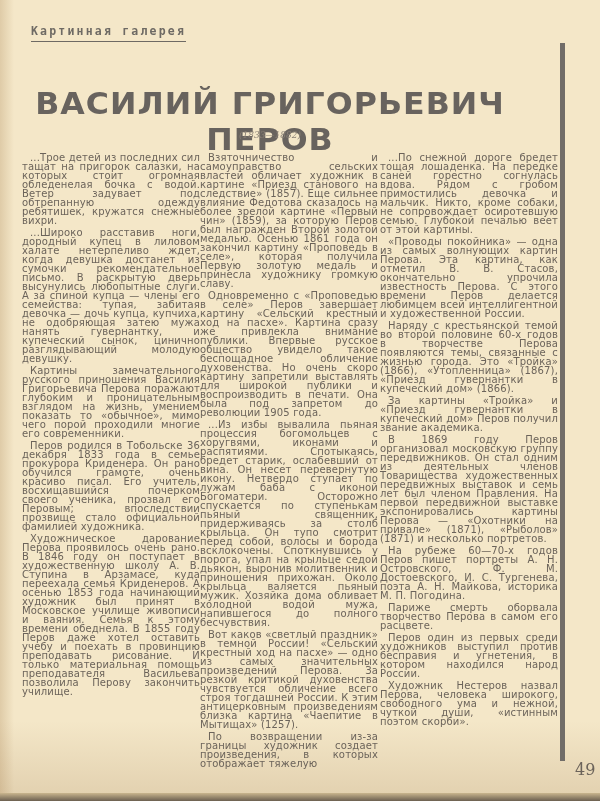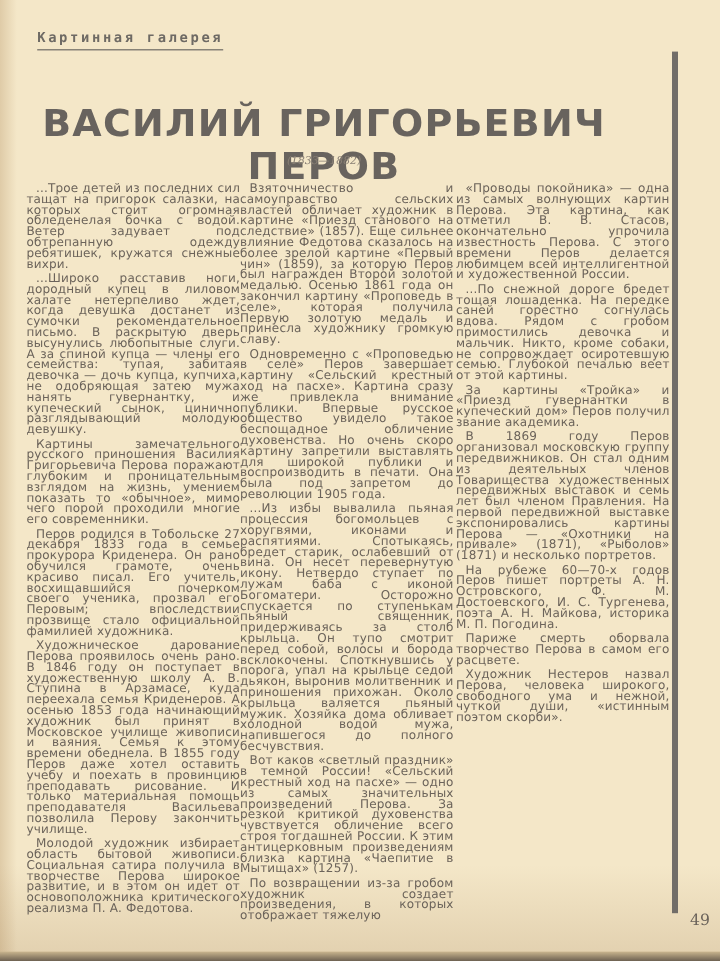--- a/index.html
+++ b/index.html
@@ -53,56 +53,57 @@
     font-size:10px; line-height:9px;
     text-align:justify; color:#6b635a;
     letter-spacing:0.15px;
   }
   .col p { margin:0 0 3px 0; text-indent:8px; }
   .col1 { left:22px; }
   .col2 { left:200px; }
   .col3 { left:380px; }
   .page-number {
     position:absolute; left:575px; top:760px;
-    font-family:"DejaVu Serif", serif; font-size:13px; color:#6b635a;text-align:center;
+    font-family:"DejaVu Serif", serif; font-size:16px; color:#6b635a;text-align:center;
   }
 </style>
 </head>
 <body>
 
 <div class="page-shade"></div>
 
 <div class="section-label">Картинная галерея</div>
 <div class="title">ВАСИЛИЙ ГРИГОРЬЕВИЧ ПЕРОВ</div>
 <div class="dates">(1833—1882)</div>
 
 <div class="vbar"></div>
 
 <div class="col col1">
   <p>...Трое детей из последних сил тащат на пригорок салазки, на которых стоит огромная обледенелая бочка с водой. Ветер задувает под обтрепанную одежду ребятишек, кружатся снежные вихри.</p>
   <p>...Широко расставив ноги, дородный купец в лиловом халате нетерпеливо ждет, когда девушка достанет из сумочки рекомендательное письмо. В раскрытую дверь высунулись любопытные слуги. А за спиной купца — члены его семейства: тупая, забитая девочка — дочь купца, купчиха, не одобряющая затею мужа нанять гувернантку, и купеческий сынок, цинично разглядывающий молодую девушку.</p>
   <p>Картины замечательного русского приношения Василия Григорьевича Перова поражают глубоким и проницательным взглядом на жизнь, умением показать то «обычное», мимо чего порой проходили многие его современники.</p>
-  <p>Перов родился в Тобольске 27 декабря 1833 года в семье прокурора Криденера. Он рано обучился грамоте, очень красиво писал. Его учитель, восхищавшийся почерком своего ученика, прозвал его Перовым; впоследствии прозвище стало официальной фамилией художника.</p>
+  <p>Перов родился в Тобольске 36 декабря 1833 года в семье прокурора Криденера. Он рано обучился грамоте, очень красиво писал. Его учитель, восхищавшийся почерком своего ученика, прозвал его Перовым; впоследствии прозвище стало официальной фамилией художника.</p>
   <p>Художническое дарование Перова проявилось очень рано. В 1846 году он поступает в художественную школу А. В. Ступина в Арзамасе, куда переехала семья Криденеров. А осенью 1853 года начинающий художник был принят в Московское училище живописи и ваяния. Семья к этому времени обеднела. В 1855 году Перов даже хотел оставить учебу и поехать в провинцию преподавать рисование. И только материальная помощь преподавателя Васильева позволила Перову закончить училище.</p>
-  <p>Молодой художник избирает область бытовой живописи. Социальная сатира получила в творчестве Перова широкое развитие, и в этом он идет от основоположника критического реализма П. А. Федотова.</p>
 </div>
 
 <div class="col col2">
   <p>Взяточничество и самоуправство сельских властей обличает художник в картине «Приезд станового на следствие» (1857). Еще сильнее влияние Федотова сказалось на более зрелой картине «Первый чин» (1859), за которую Перов был награжден Второй золотой медалью. Осенью 1861 года он закончил картину «Проповедь в селе», которая получила Первую золотую медаль и принесла художнику громкую славу.</p>
   <p>Одновременно с «Проповедью в селе» Перов завершает картину «Сельский крестный ход на пасхе». Картина сразу же привлекла внимание публики. Впервые русское общество увидело такое беспощадное обличение духовенства. Но очень скоро картину запретили выставлять для широкой публики и воспроизводить в печати. Она была под запретом до революции 1905 года.</p>
   <p>...Из избы вывалила пьяная процессия богомольцев с хоругвями, иконами и распятиями. Спотыкаясь, бредет старик, ослабевший от вина. Он несет перевернутую икону. Нетвердо ступает по лужам баба с иконой Богоматери. Осторожно спускается по ступенькам пьяный священник, придерживаясь за столб крыльца. Он тупо смотрит перед собой, волосы и борода всклокочены. Споткнувшись у порога, упал на крыльце седой дьякон, выронив молитвенник и приношения прихожан. Около крыльца валяется пьяный мужик. Хозяйка дома обливает холодной водой мужа, напившегося до полного бесчувствия.</p>
   <p>Вот каков «светлый праздник» в темной России! «Сельский крестный ход на пасхе» — одно из самых значительных произведений Перова. За резкой критикой духовенства чувствуется обличение всего строя тогдашней России. К этим антицерковным произведениям близка картина «Чаепитие в Мытищах» (1257).</p>
-  <p>По возвращении из-за гробом художник создает произведения, в которых отображает тяжелую</p>
+  <p>По возвращении из-за границы художник создает произведения, в которых отображает тяжелую</p>
 </div>
 
 <div class="col col3">
+  <p>...По снежной дороге бредет тощая лошаденка. На передке саней горестно согнулась вдова. Рядом с гробом примостились девочка и мальчик. Никто, кроме собаки, не сопровождает осиротевшую семью. Глубокой печалью веет от этой картины.</p>
   <p>«Проводы покойника» — одна из самых волнующих картин Перова. Эта картина, как отметил В. В. Стасов, окончательно упрочила известность Перова. С этого времени Перов делается любимцем всей интеллигентной и художественной России.</p>
-  <p>...По снежной дороге бредет тощая лошаденка. На передке саней горестно согнулась вдова. Рядом с гробом примостились девочка и мальчик. Никто, кроме собаки, не сопровождает осиротевшую семью. Глубокой печалью веет от этой картины.</p>
+  <p>Наряду с крестьянской темой во второй половине 60-х годов в творчестве Перова появляются темы, связанные с жизнью города. Это «Тройка» (1866), «Утопленница» (1867), «Приезд гувернантки в купеческий дом» (1866).</p>
   <p>За картины «Тройка» и «Приезд гувернантки в купеческий дом» Перов получил звание академика.</p>
   <p>В 1869 году Перов организовал московскую группу передвижников. Он стал одним из деятельных членов Товарищества художественных передвижных выставок и семь лет был членом Правления. На первой передвижной выставке экспонировались картины Перова — «Охотники на привале» (1871), «Рыболов» (1871) и несколько портретов.</p>
   <p>На рубеже 60—70-х годов Перов пишет портреты А. Н. Островского, Ф. М. Достоевского, И. С. Тургенева, поэта А. Н. Майкова, историка М. П. Погодина.</p>
   <p>Париже смерть оборвала творчество Перова в самом его расцвете.</p>
+  <p>Перов один из первых среди художников выступил против бесправия и угнетения, в котором находился народ России.</p>
   <p>Художник Нестеров назвал Перова, человека широкого, свободного ума и нежной, чуткой души, «истинным поэтом скорби».</p>
 
 </div>
 
 <div class="page-number">49</div>
 <div class="bottom-edge"></div>
 
 </body></html>

